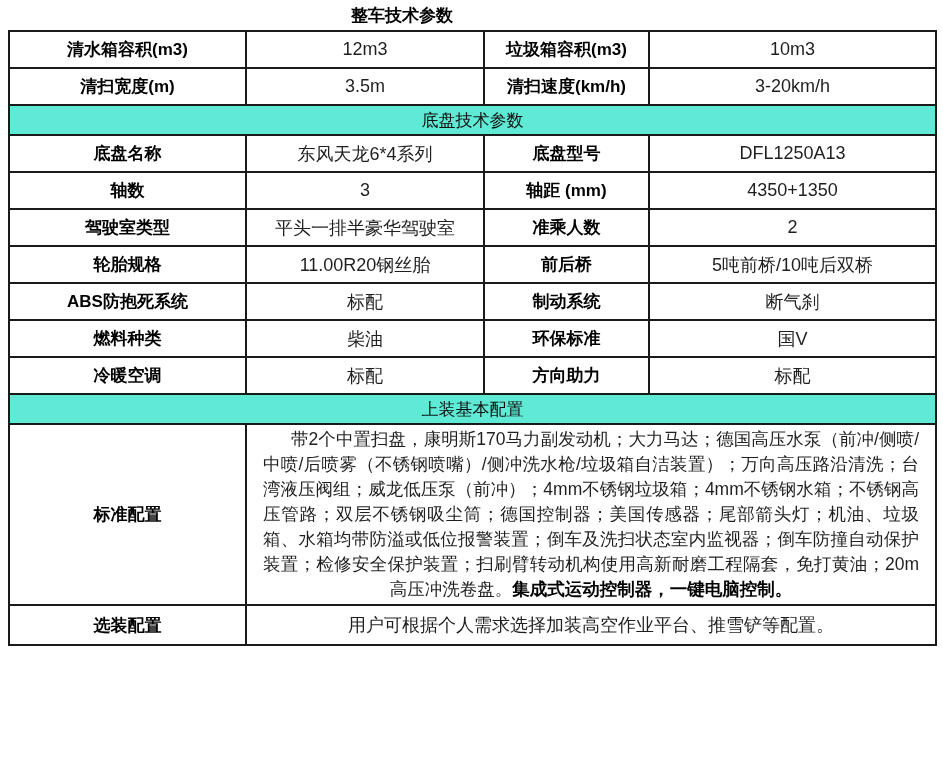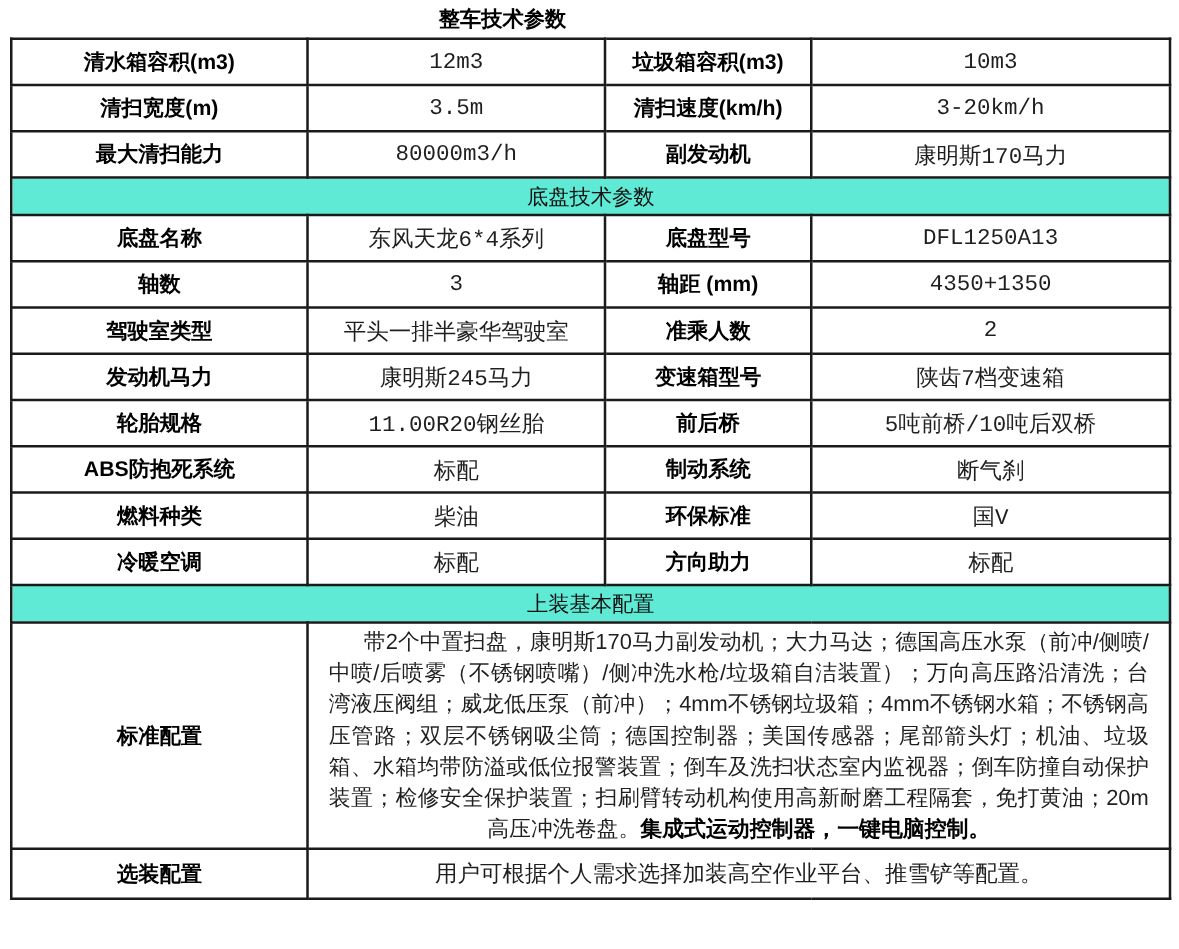--- a/index.html
+++ b/index.html
@@ -46,21 +46,20 @@
     font-weight: bold;
     font-size: 17px;
     text-align: center;
     color: #000000;
     border-radius: 14px;
   }
   td.val {
     font-size: 18px;
     text-align: center;
     color: #1f1f1f;
-    font-family: Liberation Mono, monospace;
   }
   tr.sec-row { height: 30px; }
   td.sec {
     background: #5eead4;
     text-align: center;
     font-size: 17px;
     font-weight: normal;
     color: #111111;
   }
   td.para-cell {
@@ -99,26 +98,20 @@
         <td class="val">12m3</td>
         <td class="lbl">垃圾箱容积(m3)</td>
         <td class="val">10m3</td>
       </tr>
       <tr class="r">
         <td class="lbl">清扫宽度(m)</td>
         <td class="val">3.5m</td>
         <td class="lbl">清扫速度(km/h)</td>
         <td class="val">3-20km/h</td>
       </tr>
-      <tr class="r">
-        <td class="lbl">最大清扫能力</td>
-        <td class="val">80000m3/h</td>
-        <td class="lbl">副发动机</td>
-        <td class="val">康明斯170马力</td>
-      </tr>
 
       <tr class="sec-row">
         <td class="sec" colspan="4">底盘技术参数</td>
       </tr>
 
       <tr class="r">
         <td class="lbl">底盘名称</td>
         <td class="val">东风天龙6*4系列</td>
         <td class="lbl">底盘型号</td>
         <td class="val">DFL1250A13</td>
@@ -127,26 +120,20 @@
         <td class="lbl">轴数</td>
         <td class="val">3</td>
         <td class="lbl">轴距 (mm)</td>
         <td class="val">4350+1350</td>
       </tr>
       <tr class="r">
         <td class="lbl">驾驶室类型</td>
         <td class="val">平头一排半豪华驾驶室</td>
         <td class="lbl">准乘人数</td>
         <td class="val">2</td>
-      </tr>
-      <tr class="r">
-        <td class="lbl">发动机马力</td>
-        <td class="val">康明斯245马力</td>
-        <td class="lbl">变速箱型号</td>
-        <td class="val">陕齿7档变速箱</td>
       </tr>
       <tr class="r">
         <td class="lbl">轮胎规格</td>
         <td class="val">11.00R20钢丝胎</td>
         <td class="lbl">前后桥</td>
         <td class="val">5吨前桥/10吨后双桥</td>
       </tr>
       <tr class="r">
         <td class="lbl">ABS防抱死系统</td>
         <td class="val">标配</td>

